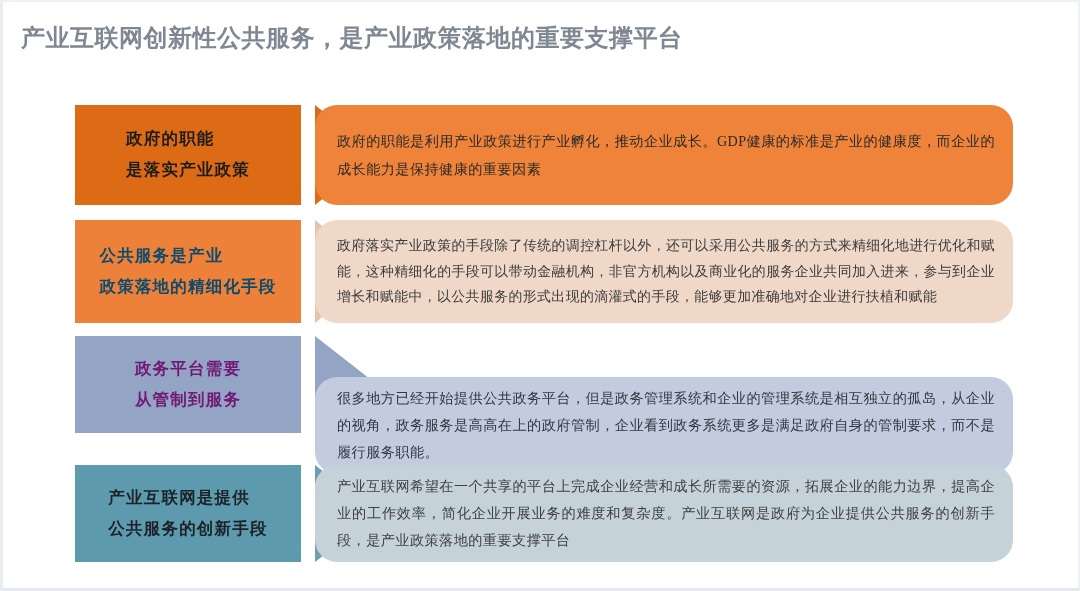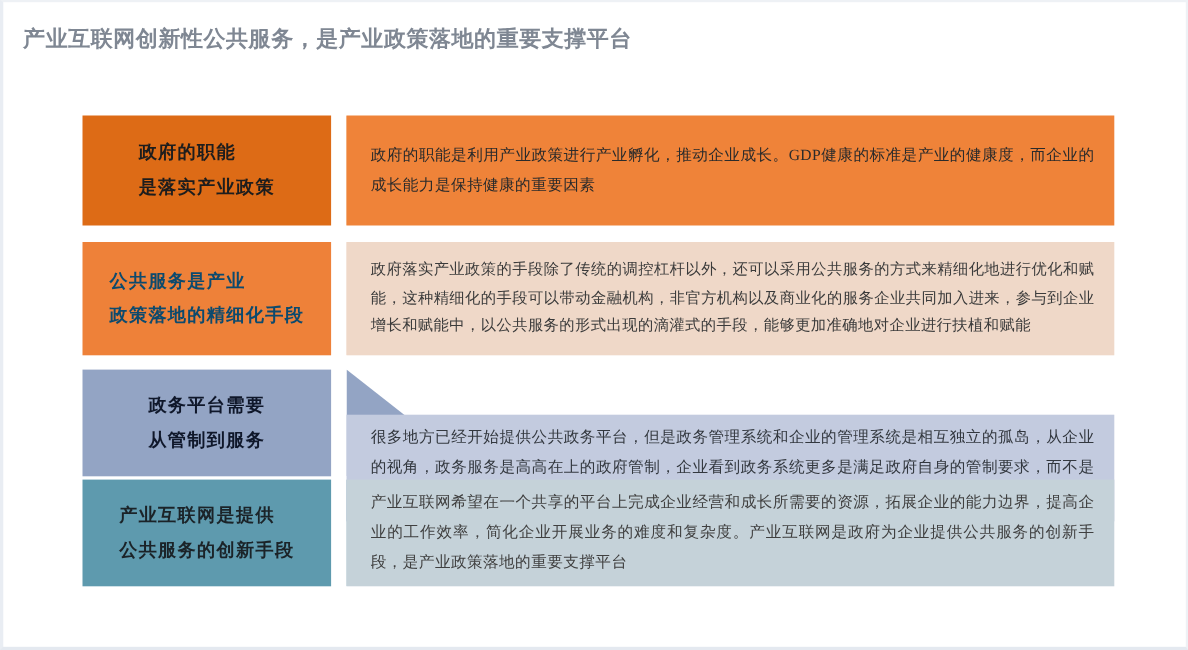--- a/index.html
+++ b/index.html
@@ -26,36 +26,36 @@
     border-right: 2px solid #eef1f5;
     border-bottom: 3px solid #e4e9f0;
   }
   
   #title {
     position: absolute;
     left: 18px;
     top: 20px;
     font-family: "Liberation Sans", "DejaVu Sans", sans-serif;
     font-weight: bold;
-    font-size: 20px;
+    font-size: 24px;
     letter-spacing: 0.5px;
     color: #7f8793;
     white-space: nowrap;
   }
   
   .row {
     position: absolute;
     left: 72px;
     width: 938px;
     height: 100px;
   }
   .row-1 { top: 103px; }
   .row-2 { top: 218px; height: 103px; }
   .row-3 { top: 334px; height: 97px; }
-  .row-4 { top: 434px; height: 97px; }
+  .row-4 { top: 463px; height: 97px; }
 
   
   .label-box {
     position: absolute;
     left: 0;
     top: 0;
     width: 226px;
     height: 100%;
     display: flex;
     align-items: center;
@@ -75,20 +75,21 @@
   
   .content-box {
     position: absolute;
     left: 240px;
     top: 0;
     width: 698px;
     height: 100%;
     box-sizing: border-box;
     display: flex;
     align-items: center;
+    border-radius: 22px;
   }
   .content-text {
     font-size: 14.2px;
     line-height: 2.0;
     letter-spacing: 0.4px;
     color: #262626;
     font-family: "Liberation Serif", "DejaVu Serif", serif;
     padding: 0 18px 0 22px;
     text-align: justify;
   }
@@ -120,21 +121,21 @@
   .row-3 .label-box   { background: #93A4C4; }
   .row-3 .content-box { background: #C3CBDF; margin-top: 41px; }
   .row-3 .content-text{ color: #33383f; }
 
   .row-4 .label-box   { background: #5E9AAE; }
   .row-4 .content-box { background: #C5D2D9; }
   .row-4 .content-text{ color: #404040; }
 
   .row-1 .label-text { color: #1d1d1d; }
   .row-2 .label-text { color: #0c4a6e; }
-  .row-3 .label-text { color: #0f172a; }
+  .row-3 .label-text { color: #701a75; }
   .row-4 .label-text { color: #1b2328; }
 </style>
 </head>
 <body>
 
 <div id="slide">
 
   <div id="title">产业互联网创新性公共服务，是产业政策落地的重要支撑平台</div>
 
   <div class="row row-1">

